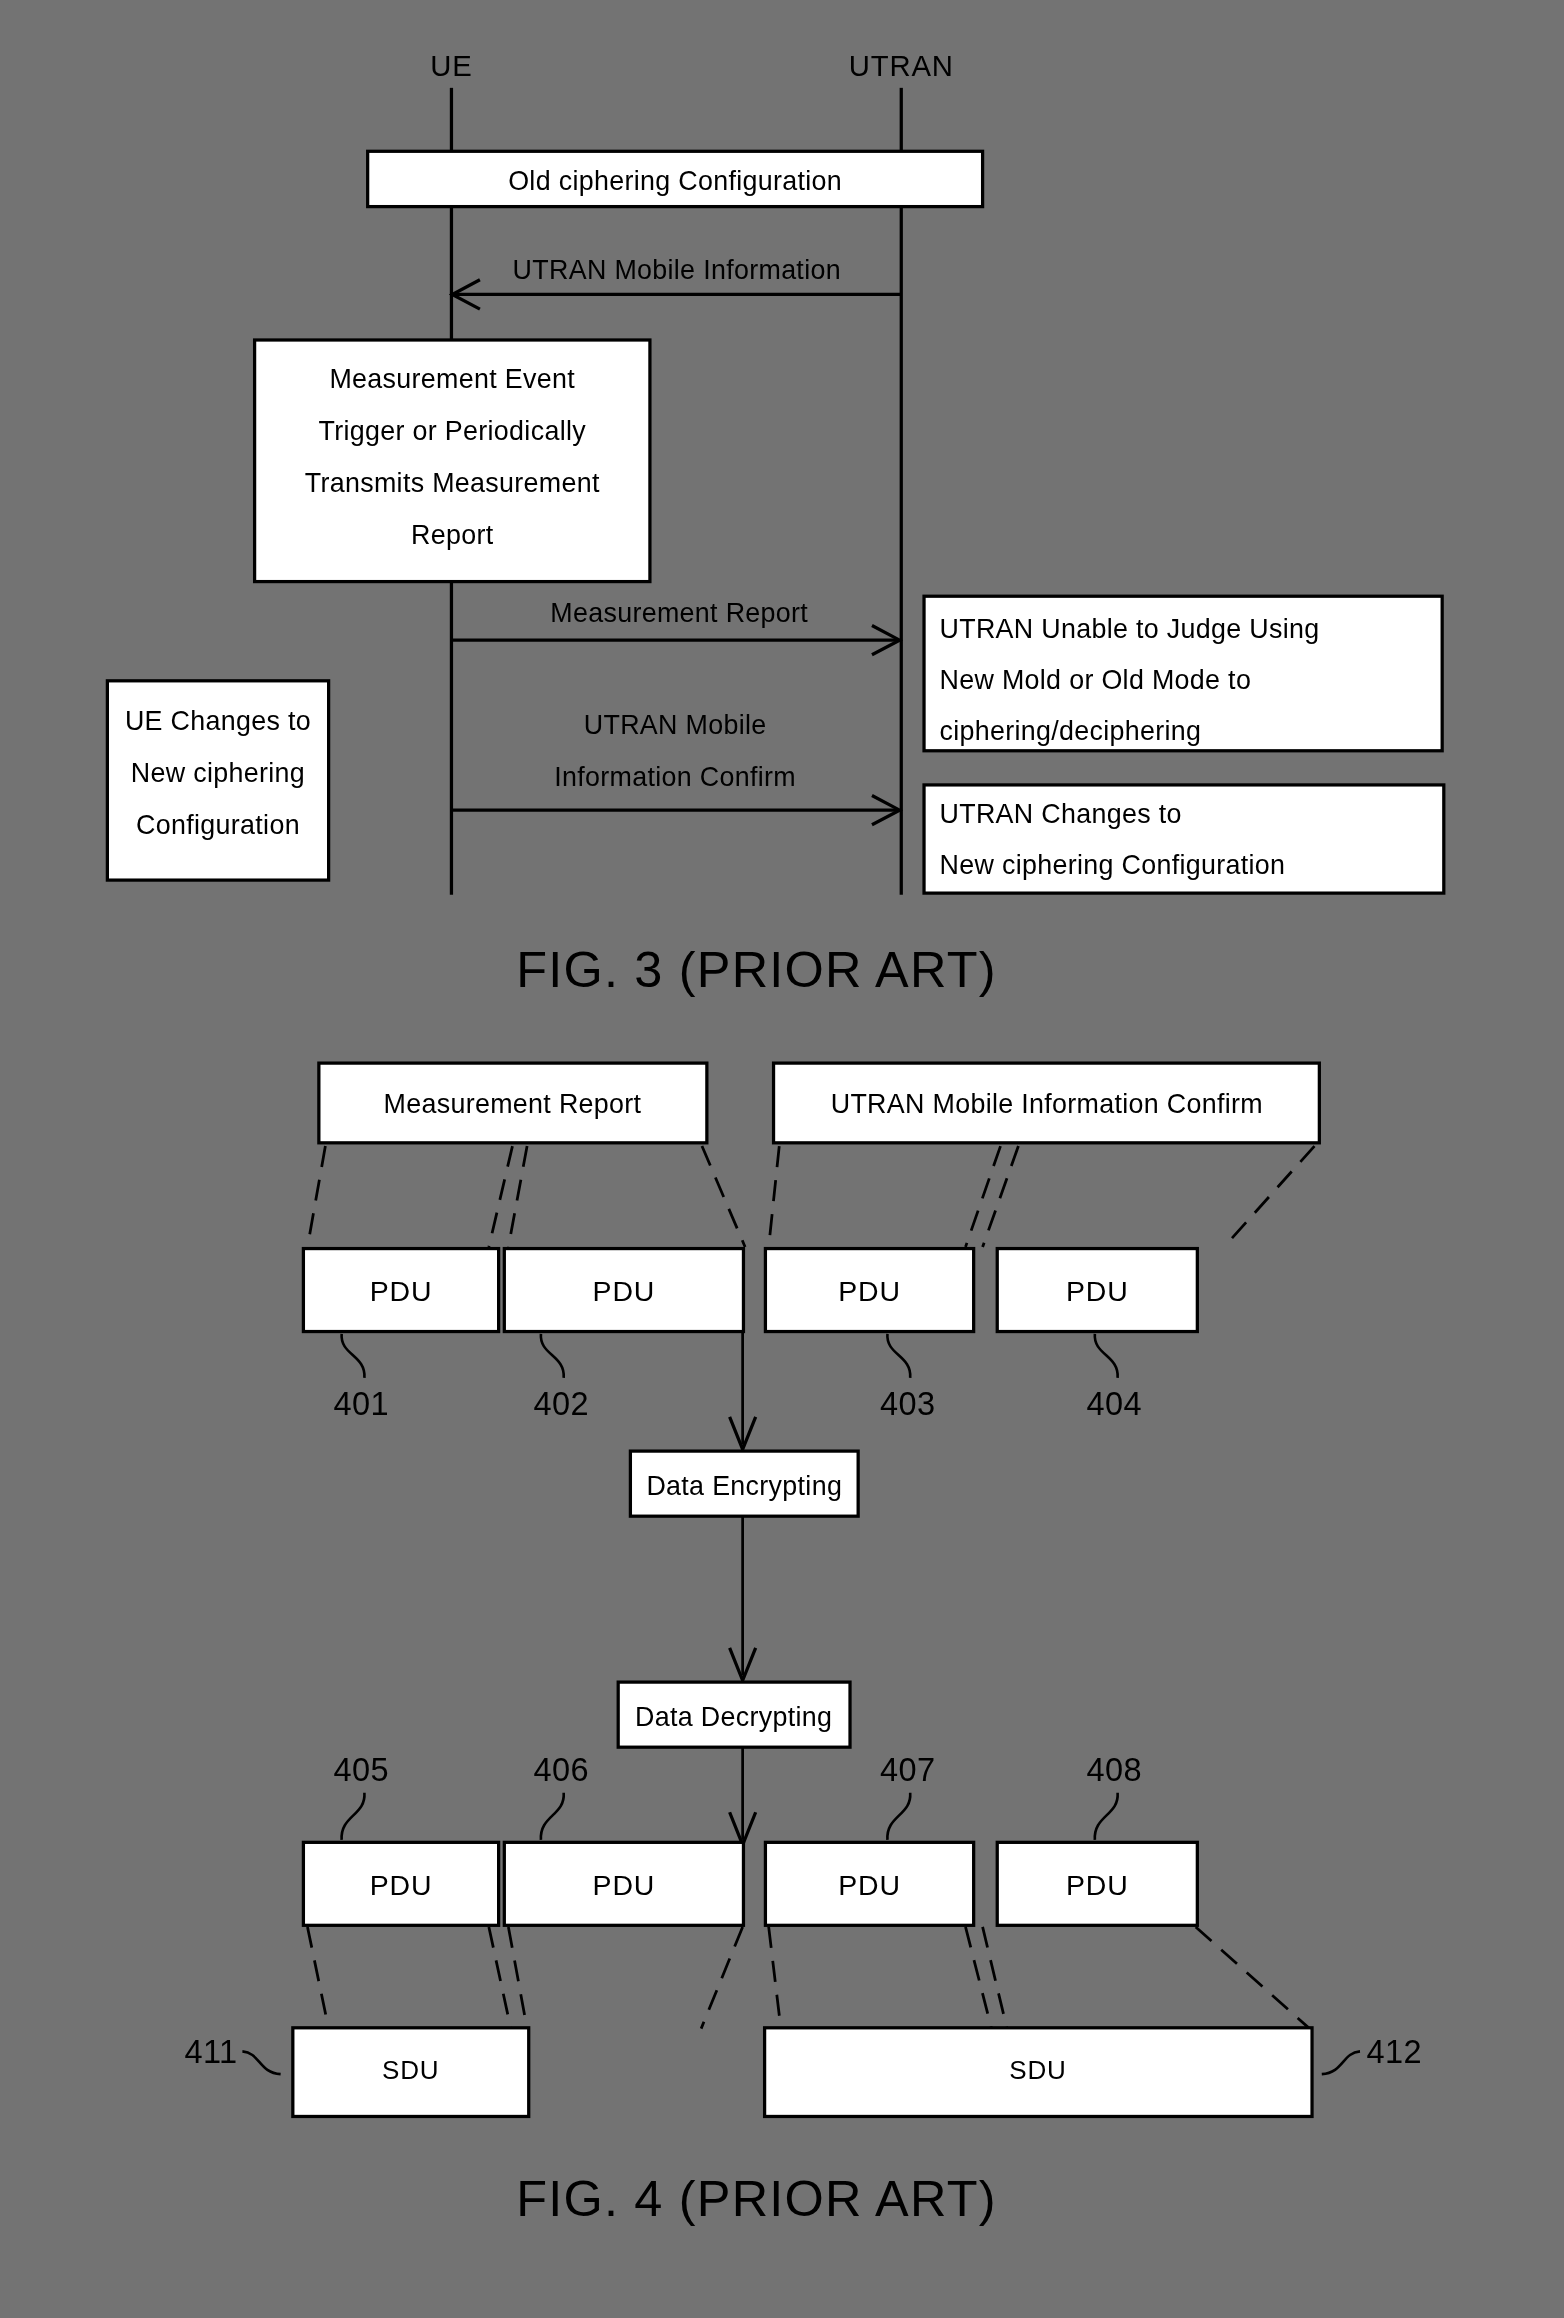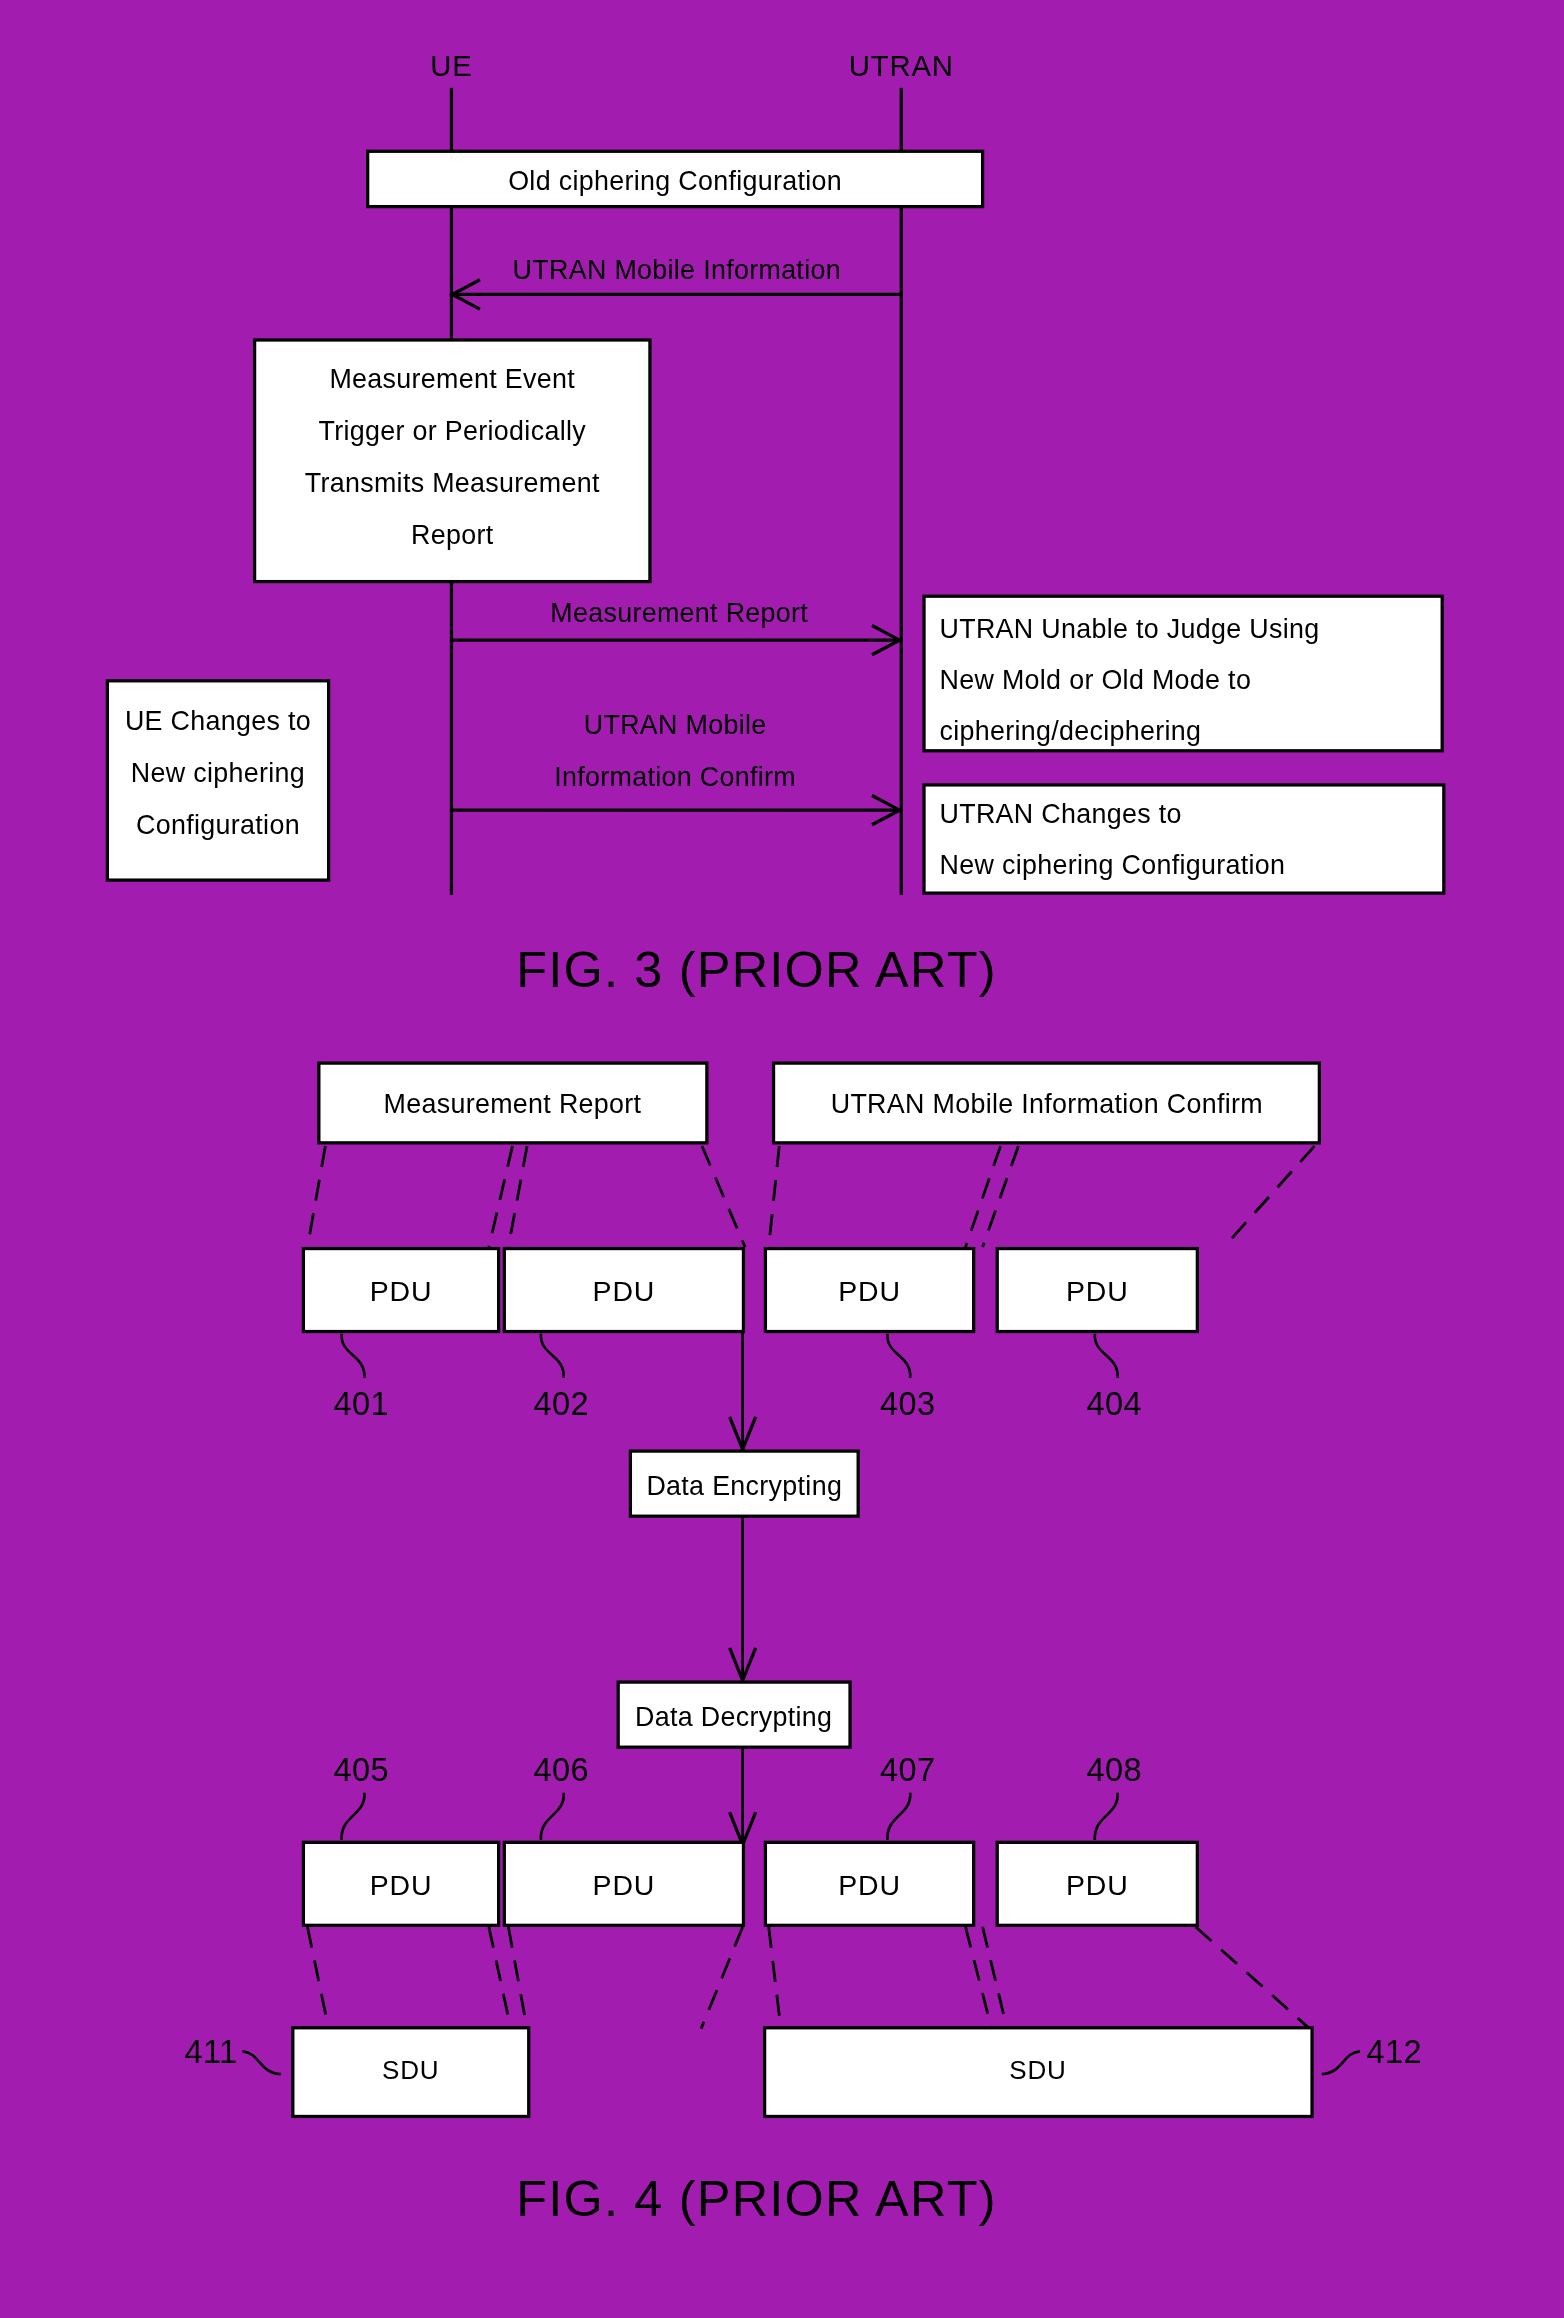--- a/index.html
+++ b/index.html
@@ -12,21 +12,21 @@
     width: 1565px;
     height: 2319px;
     font-family: "Liberation Sans", sans-serif;
     color: #000000;
     overflow: hidden;
   }
   #sheet {
     position: relative;
     width: 1565px;
     height: 2319px;
-    background: #a21caf;
+    background: #737373;
   }
   svg#patent-figure {
     display: block;
     width: 1565px;
     height: 2319px;
   }
   
   .boxline {
     fill: #ffffff;
     stroke: #000000;

